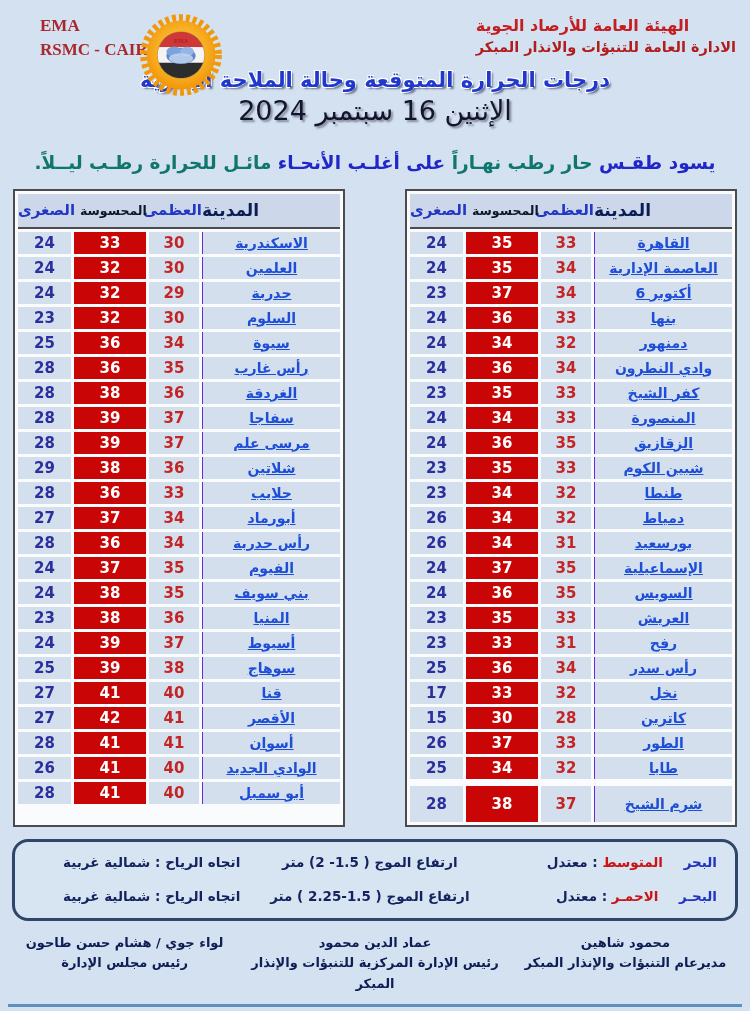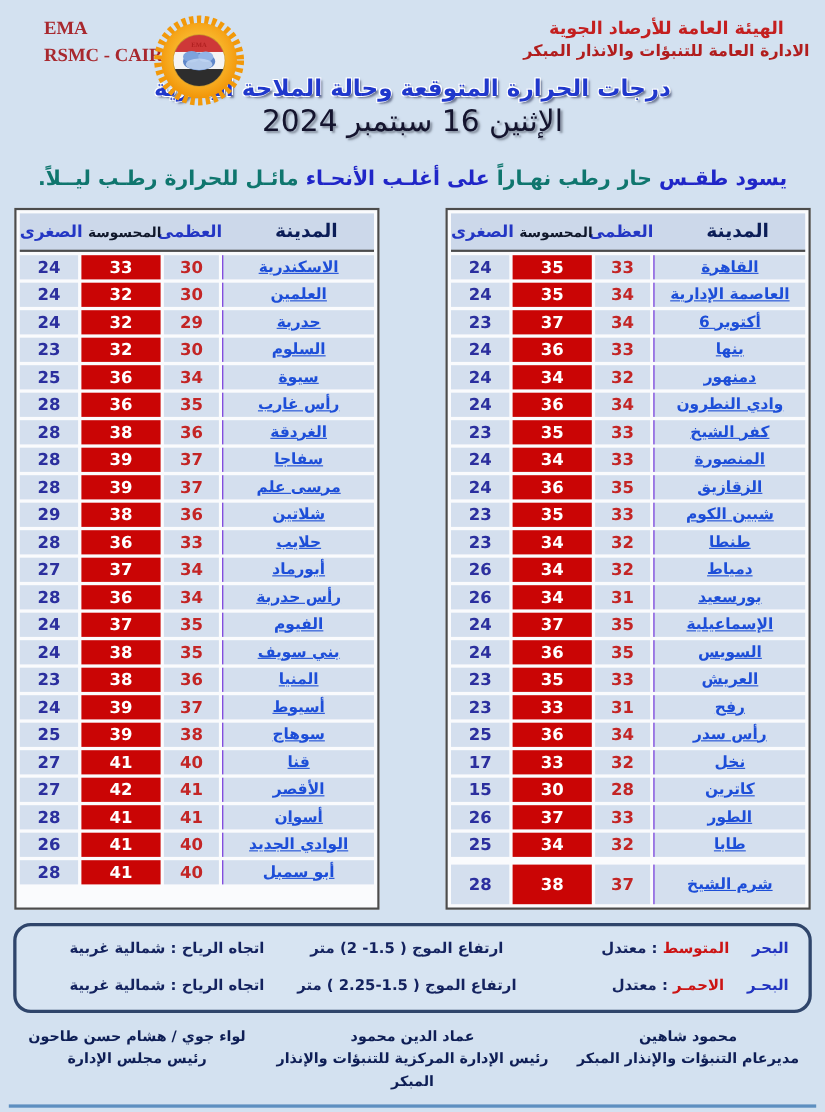--- a/index.html
+++ b/index.html
@@ -4,21 +4,21 @@
 <style>
   html,body { margin:0; padding:0; background:#c7d2df; }
   .page {
     width:750px; height:1011px; margin:0 auto; position:relative;
     background:#d3e1f0; overflow:hidden;
     font-family:"DejaVu Sans", sans-serif;
     direction:rtl;
   }
   
   .header { display:flex; justify-content:space-between; padding:14px 14px 0 14px; }
-  .org { text-align:center; color:#c41f1f; font-weight:bold; line-height:1.45; }
+  .org { text-align:left; color:#c41f1f; font-weight:bold; line-height:1.45; }
   .org .l1 { font-size:16px; }
   .org .l2 { font-size:14.5px; color:#b11d1d; }
   .brand { direction:ltr; text-align:left; color:#a8282e; font-weight:bold;
            font-family:"Liberation Serif", serif; font-size:17px; line-height:1.4; padding-left:26px; }
   .logo { position:absolute; left:138px; top:12px; width:86px; height:86px; }
   
   .doc-title {
     margin-top:6px; text-align:center; font-size:21px; font-weight:bold; color:#2038cc;
     text-shadow:-1px -1px 0 #ffffff, 1px -1px 0 #ffffff, -1px 1px 0 #ffffff,
                  2px 2px 2px rgba(90,100,130,0.85);
@@ -30,21 +30,21 @@
   }
   .summary { margin-top:26px; text-align:center; font-size:18.5px; font-weight:bold; }
   .summary .blue { color:#2026c8; }
   .summary .red  { color:#0f766e; }
   
   .tables { display:flex; direction:ltr; justify-content:space-between; padding:0 13px; margin-top:16px; }
   .ftable { width:332px; background:#fafbfd; border:2px solid #4c4c4c; padding:3px; box-sizing:border-box; direction:rtl; }
   .thead { display:grid; grid-template-columns:138px 50px 72px 1fr; background:#ccd8ea;
            border-bottom:2px solid #4c4c4c; height:33px; align-items:center; margin-bottom:3px; }
   .thead div { text-align:left; font-weight:bold; }
-  .h-city  { color:#0b1d57; font-size:17px;padding-left:48px; }
+  .h-city  { color:#0b1d57; font-size:17px; }
   .h-max   { color:#2336c4; font-size:15px; }
   .h-feels { color:#0f172a; font-size:12.5px; }
   .h-min   { color:#2336c4; font-size:15px; }
   .trow { display:grid; grid-template-columns:138px 50px 72px 1fr; gap:3px; margin-bottom:3px; }
   .trow:last-child { margin-bottom:0; }
   .trow.tall { margin-top:7px; }
   .trow.tall .c { height:36px; }
   .c { background:#d4dfee; height:22px; display:flex; align-items:center; justify-content:center;
        font-weight:bold; font-size:15px; }
   .c-city  { color:#1d4ed8; font-size:14px; border-left:1px solid #6d28d9; white-space:nowrap;text-decoration:underline; }

